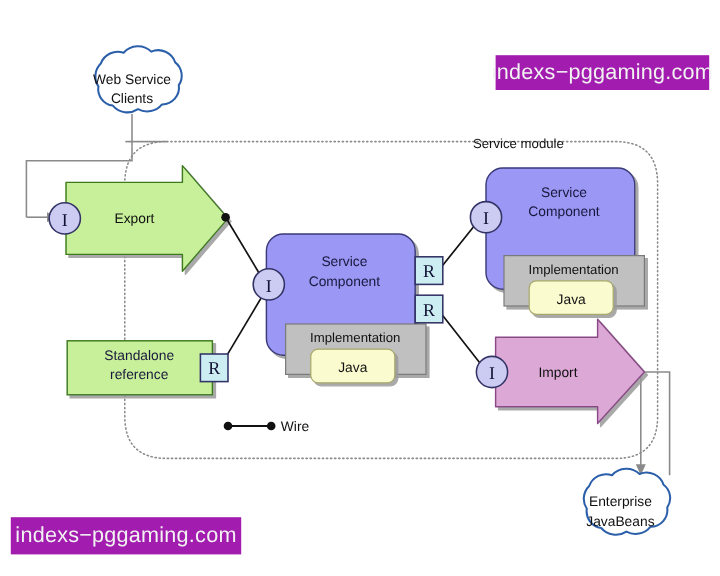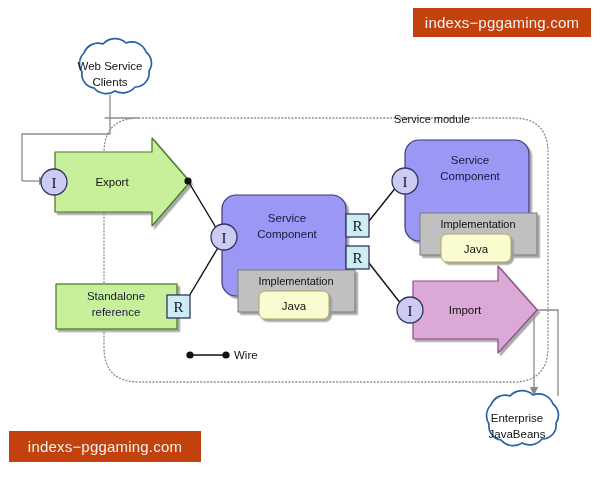--- a/index.html
+++ b/index.html
@@ -56,28 +56,29 @@
   .impl-label {
     font-size: 11px;
     fill: #111111;
   }
   .java-label {
     font-size: 11.5px;
     fill: #111111;
   }
   .watermark {
     position: absolute;
-    background: #c2410c;
+    background: #a21caf;
     color: #f2f2f2;
     font-family: "Liberation Sans", sans-serif;
-    font-size: 15px;
+    font-size: 18px;
     letter-spacing: 0.2px;
     display: flex;
     align-items: center;
     justify-content: center;
+    margin-top: 38px;
   }
   #watermark-top {
     right: 9px;
     top: 8px;
     width: 178px;
     height: 29px;
   }
   #watermark-bottom {
     left: 9px;
     bottom: 18px;

